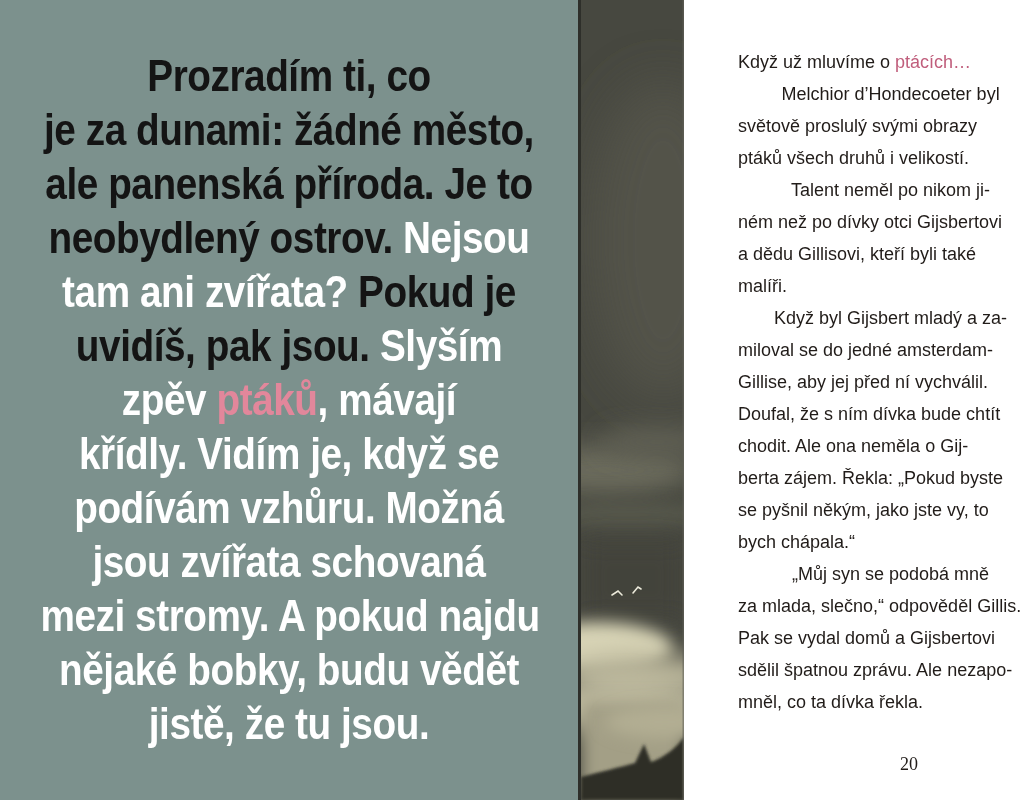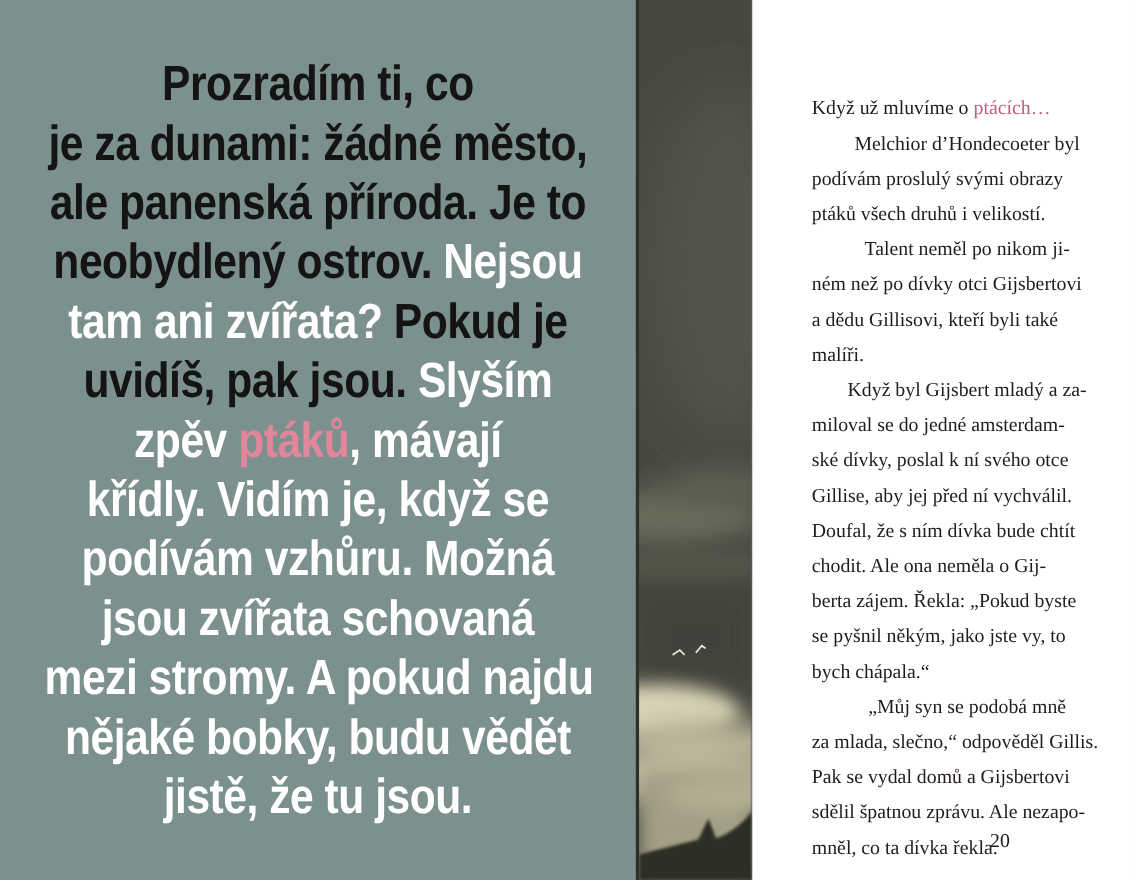--- a/index.html
+++ b/index.html
@@ -23,24 +23,23 @@
 
   
   .painting{width:106px;height:800px;flex:0 0 auto;position:relative;background:#474840;
     border-left:3px solid #2e2f2a;box-sizing:border-box;}
   .painting svg{display:block;width:103px;height:800px;}
 
   
   .right-page{flex:1 1 auto;height:800px;background:#ffffff;position:relative;}
   .body-text{
     position:absolute;left:54px;top:46px;
-    font-family:Liberation Serif, serif;
+    font-family:Liberation Sans, sans-serif;
     font-size:18px;line-height:32px;color:var(--serif-ink);
     white-space:nowrap;
-    margin-top:36px;
   }
   .body-text .ln{height:32px;}
   .body-text .indent{padding-left:22px;text-align:center;}
   .c-serif{color:var(--serif-ink);}
   .c-rose{color:var(--pink-right);}
   .page-number{
     position:absolute;left:216px;top:754px;
     font-family:"Liberation Serif","DejaVu Serif",serif;
     font-size:18px;color:var(--serif-ink);
   }
@@ -110,29 +109,28 @@
       <path d="M52,593 L57,587 L60,589" fill="none" stroke="#eceadb" stroke-width="1.6" stroke-linecap="round"></path>
 
       <rect x="101.5" y="0" width="1.5" height="800" fill="#62635a" opacity="0.6"></rect>
     </svg>
   </div>
 
   <div class="right-page">
     <div class="body-text">
         <div class="ln"><span class="c-serif">Když už mluvíme o </span><span class="c-rose">ptácích…</span></div>
         <div class="ln indent"><span class="c-serif">Melchior d’Hondecoeter byl</span></div>
-        <div class="ln"><span class="c-serif">podívám proslulý svými obrazy</span></div>
+        <div class="ln"><span class="c-serif">světově proslulý svými obrazy</span></div>
         <div class="ln"><span class="c-serif">ptáků všech druhů i velikostí.</span></div>
         <div class="ln indent"><span class="c-serif">Talent neměl po nikom ji-</span></div>
         <div class="ln"><span class="c-serif">ném než po dívky otci Gijsbertovi</span></div>
         <div class="ln"><span class="c-serif">a dědu Gillisovi, kteří byli také</span></div>
         <div class="ln"><span class="c-serif">malíři.</span></div>
         <div class="ln indent"><span class="c-serif">Když byl Gijsbert mladý a za-</span></div>
         <div class="ln"><span class="c-serif">miloval se do jedné amsterdam-</span></div>
-        <div class="ln"><span class="c-serif">ské dívky, poslal k ní svého otce</span></div>
         <div class="ln"><span class="c-serif">Gillise, aby jej před ní vychválil.</span></div>
         <div class="ln"><span class="c-serif">Doufal, že s ním dívka bude chtít</span></div>
         <div class="ln"><span class="c-serif">chodit. Ale ona neměla o Gij-</span></div>
         <div class="ln"><span class="c-serif">berta zájem. Řekla: „Pokud byste</span></div>
         <div class="ln"><span class="c-serif">se pyšnil někým, jako jste vy, to</span></div>
         <div class="ln"><span class="c-serif">bych chápala.“</span></div>
         <div class="ln indent"><span class="c-serif">„Můj syn se podobá mně</span></div>
         <div class="ln"><span class="c-serif">za mlada, slečno,“ odpověděl Gillis.</span></div>
         <div class="ln"><span class="c-serif">Pak se vydal domů a Gijsbertovi</span></div>
         <div class="ln"><span class="c-serif">sdělil špatnou zprávu. Ale nezapo-</span></div>

